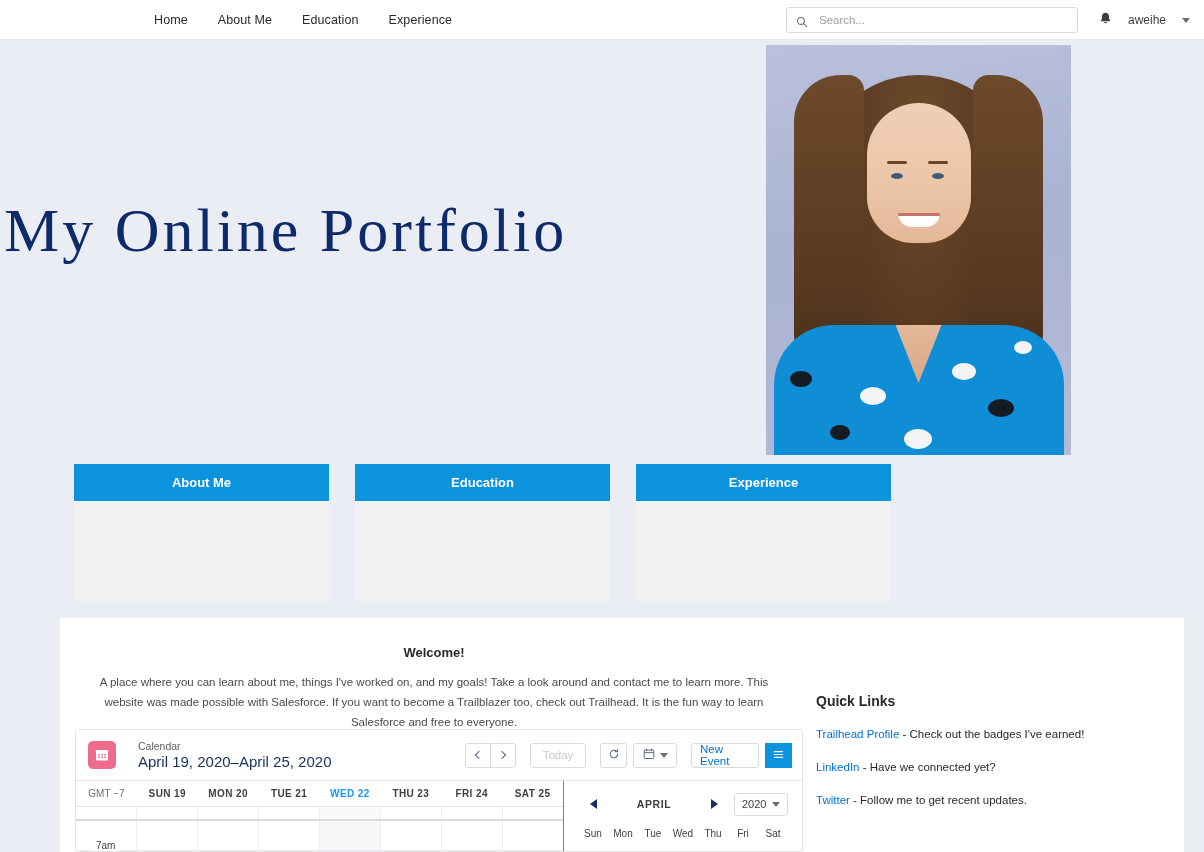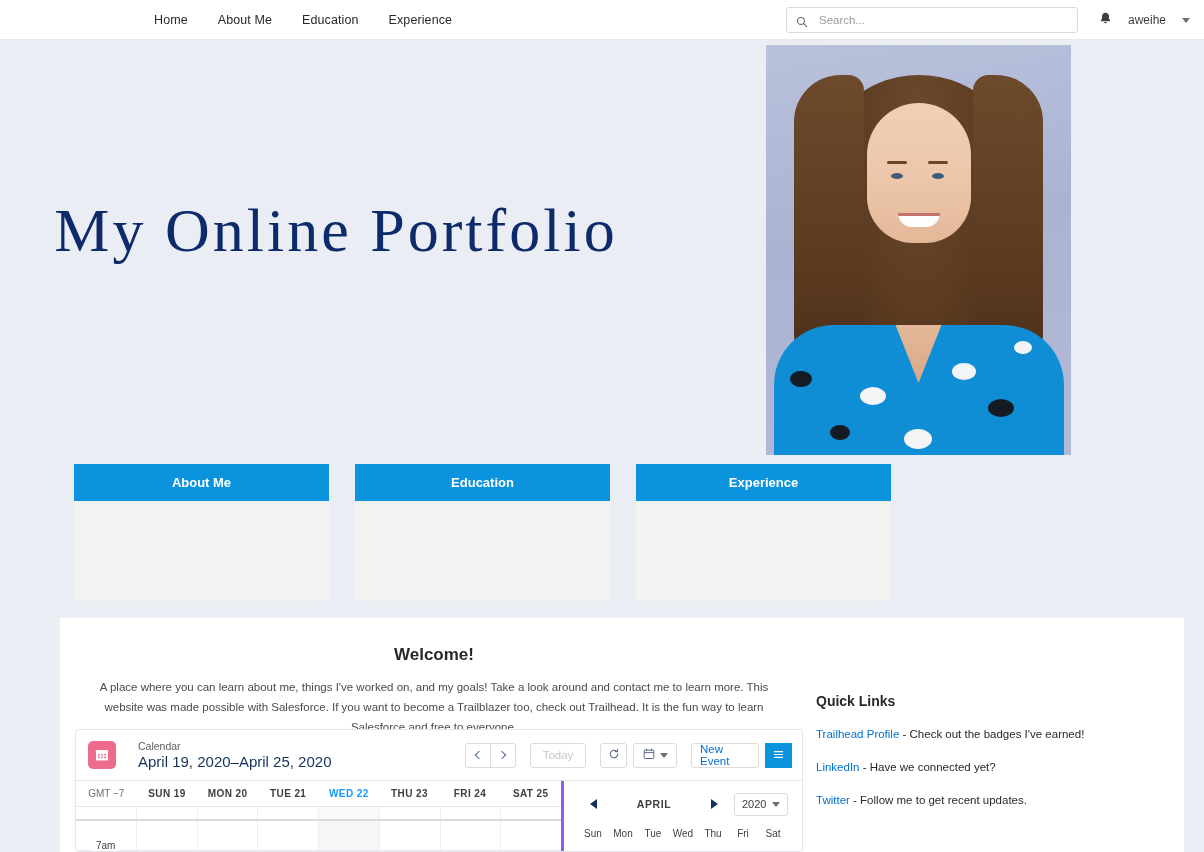--- a/index.html
+++ b/index.html
@@ -85,23 +85,22 @@
 
   
   .hero {
     position: absolute;
     top: 40px; left: 0;
     width: 1204px; height: 578px;
     background: #eaedf3;
   }
   .hero-title {
     position: absolute;
-    left: 16px; top: 155px;
+    left: 4px; top: 155px;
     width: 640px;
-    text-align: center;
     font-family: "Liberation Serif", serif;
     font-size: 62px;
     letter-spacing: 3px;
     color: #0d2a6b;
     white-space: nowrap;
   }
 
   
   .portrait {
     position: absolute;
@@ -208,21 +207,21 @@
     background: #ffffff;
   }
 
   .welcome-col {
     position: absolute;
     left: 0; top: 0;
     width: 748px;
   }
   .welcome-title {
     text-align: center;
-    font-size: 17px;
+    font-size: 13px;
     font-weight: bold;
     color: #2b2826;
     margin-top: 27px;
   }
   .welcome-body {
     margin: 12px auto 0;
     width: 700px;
     text-align: center;
     font-size: 11.5px;
     line-height: 20px;
@@ -294,21 +293,21 @@
     border-bottom: 1.6px solid #54698d;
   }
   .chev.left  { transform: rotate(135deg); margin-left: 2px; }
   .chev.right { transform: rotate(-45deg); margin-right: 2px; }
 
   .cal-grid {
     border-top: 1px solid #e3e5e8;
     display: flex;
     height: 72px;
   }
-  .week-pane { width: 488px; border-right: 3px solid #8b5cf6; }
+  .week-pane { width: 488px; border-right: 1px solid #8b5cf6; }
   .week-head {
     display: flex; height: 25px;
     font-size: 10px; font-weight: bold;
     letter-spacing: .4px;
     color: #3e3e3c;
   }
   .wh-cell {
     flex: 1;
     display: flex; align-items: center; justify-content: center;
     cursor: pointer;

